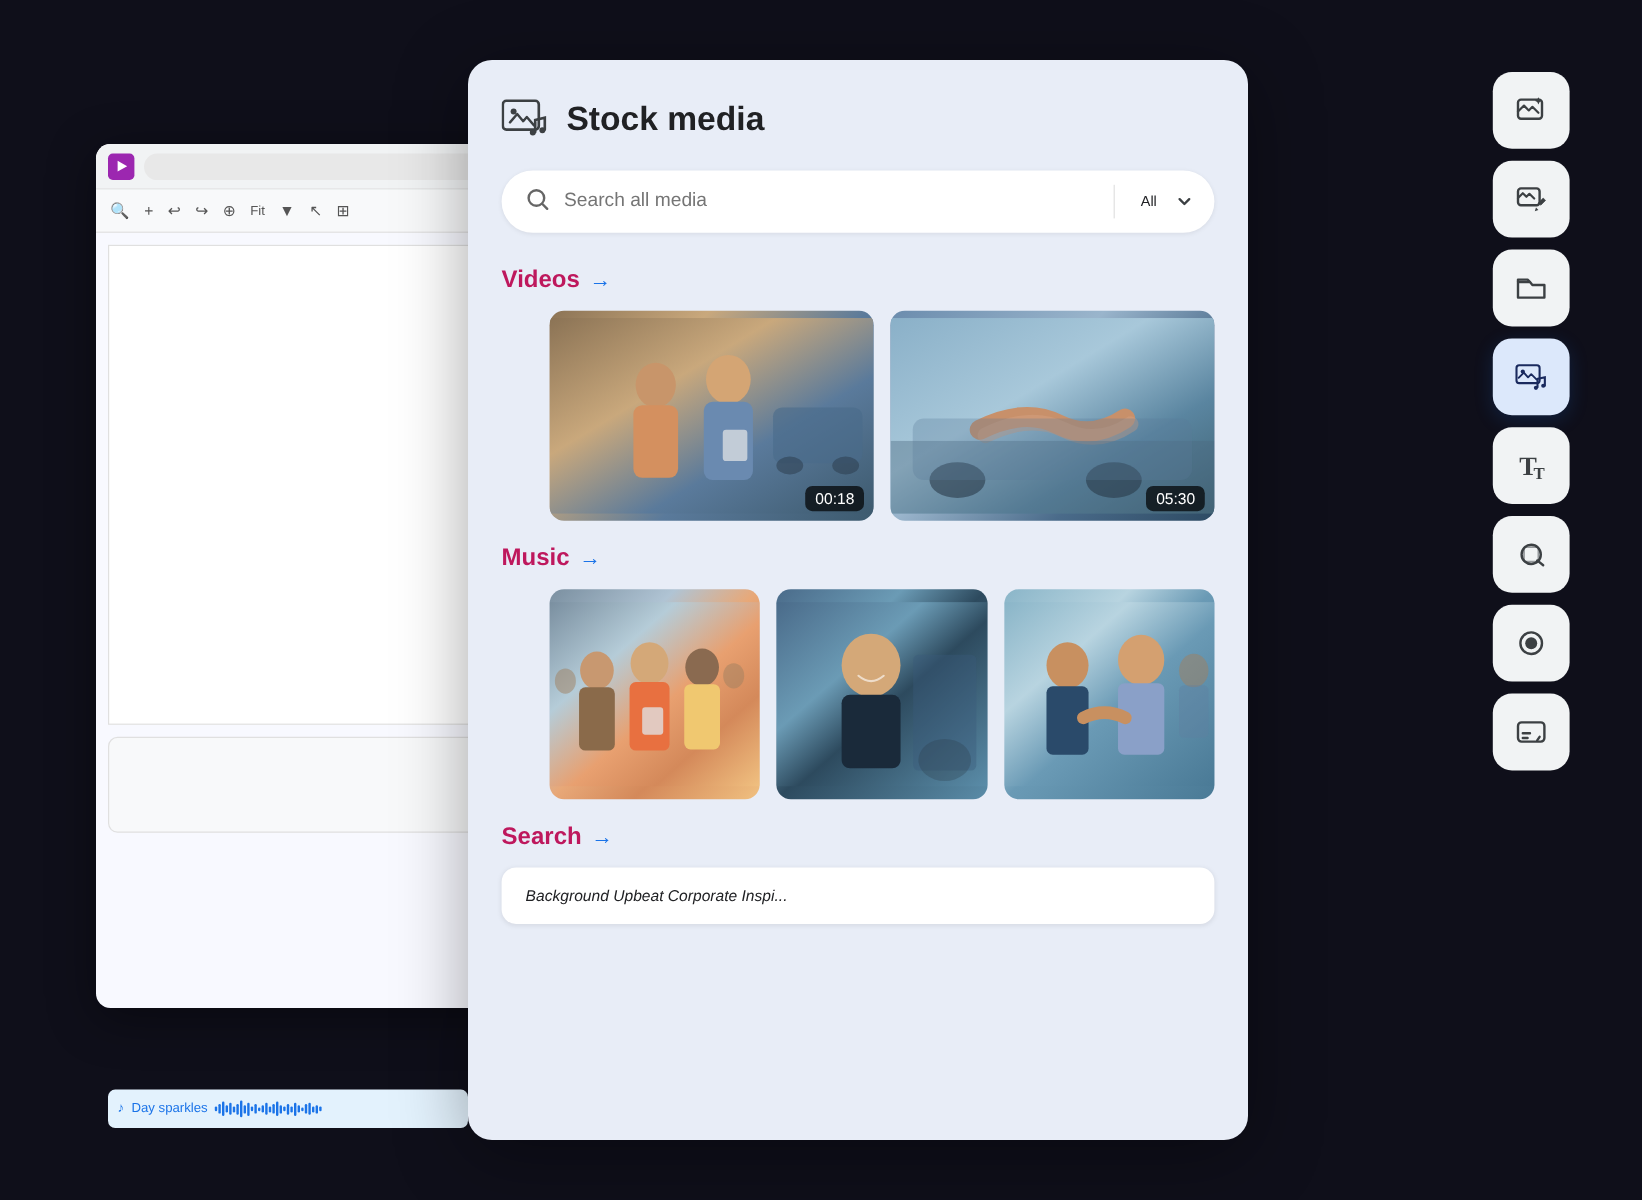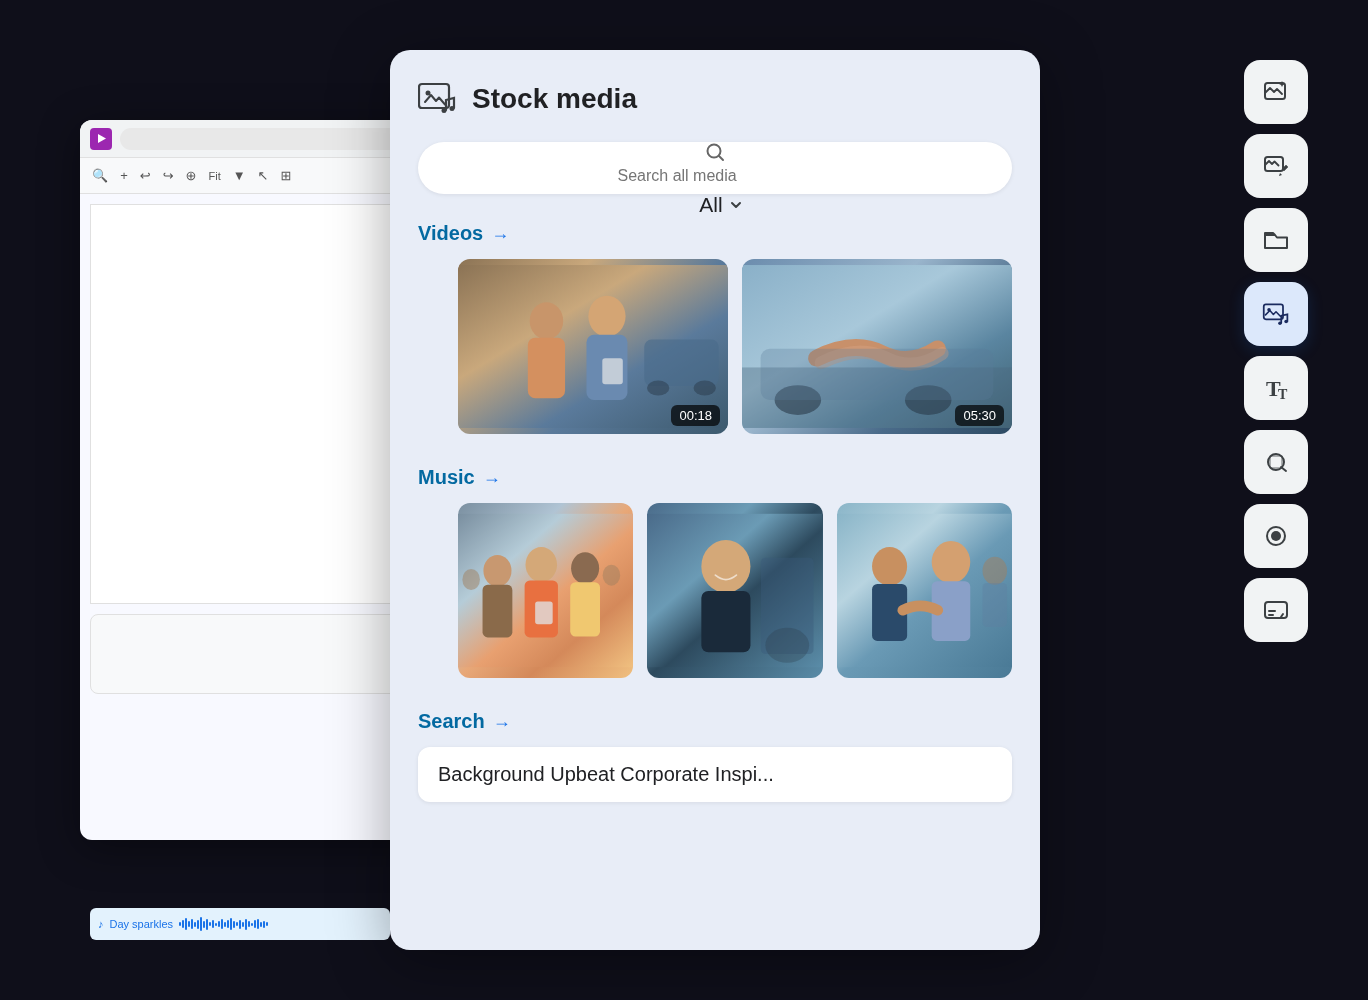--- a/index.html
+++ b/index.html
@@ -172,21 +172,20 @@
     
     .search-bar {
       display: flex;
       align-items: center;
       background: white;
       border-radius: 50px;
       padding: 0 8px 0 20px;
       height: 52px;
       margin-bottom: 28px;
       box-shadow: 0 1px 4px rgba(0,0,0,0.08);
-      flex-direction: column;
     }
 
     .search-icon-wrap {
       color: #666;
       font-size: 18px;
       margin-right: 12px;
     }
 
     .search-input {
       flex: 1;
@@ -200,54 +199,54 @@
     .search-divider {
       width: 1px;
       height: 28px;
       background: #e0e0e0;
       margin: 0 12px;
     }
 
     .filter-btn {
       display: flex;
       align-items: center;
-      gap: 6px;
-      font-size: 21px;
+      gap: 16px;
+      font-size: 12px;
       color: #202124;
       font-weight: 500;
       cursor: pointer;
       padding: 8px 10px;
       justify-content: center;
     }
 
     
     .section-header {
       display: flex;
       align-items: center;
       gap: 8px;
       margin-bottom: 14px;
     }
 
     .section-title {
       font-size: 20px;
       font-weight: 600;
-      color: #0369a1;
+      color: #be185d;
       cursor: pointer;
     }
 
     .section-arrow {
       color: #1a73e8;
       font-size: 18px;
     }
 
     
     .thumbnails-row {
       display: flex;
       gap: 14px;
-      margin-bottom: 32px;
+      margin-bottom: 20px;
       padding-left: 40px;
     }
 
     .thumb {
       border-radius: 12px;
       overflow: hidden;
       position: relative;
       flex: 1;
       height: 175px;
       background: #ccc;
@@ -272,23 +271,24 @@
       flex: 1;
       height: 175px;
       background: #ccc;
     }
 
     
     .music-item {
       background: white;
       border-radius: 12px;
       padding: 16px 20px;
-      font-size: 20px;
+      font-size: 13px;
       color: #202124;
       box-shadow: 0 1px 4px rgba(0,0,0,0.08);
+      font-style: italic;
     }
 
     
     .right-sidebar {
       position: absolute;
       right: 60px;
       top: 60px;
       display: flex;
       flex-direction: column;
       gap: 10px;

